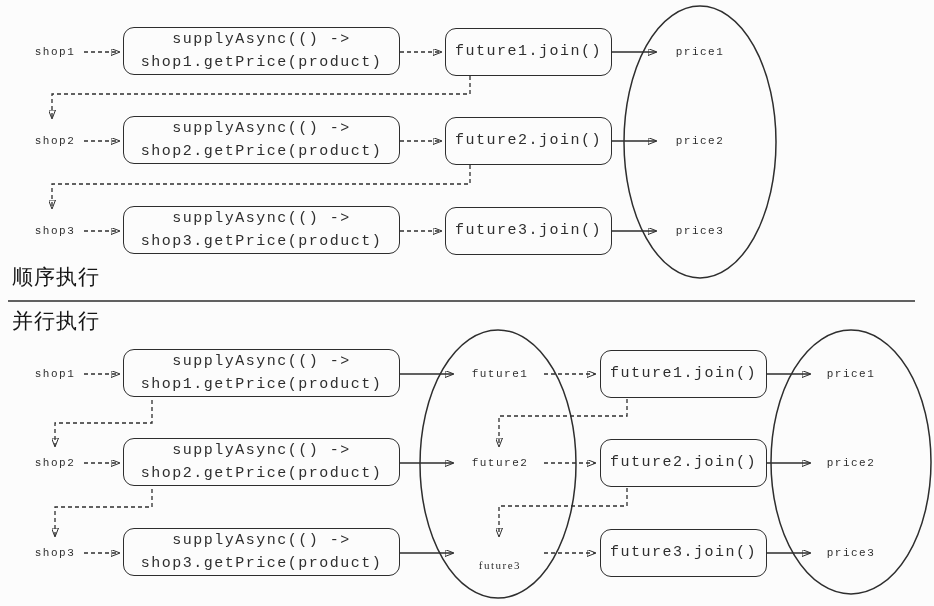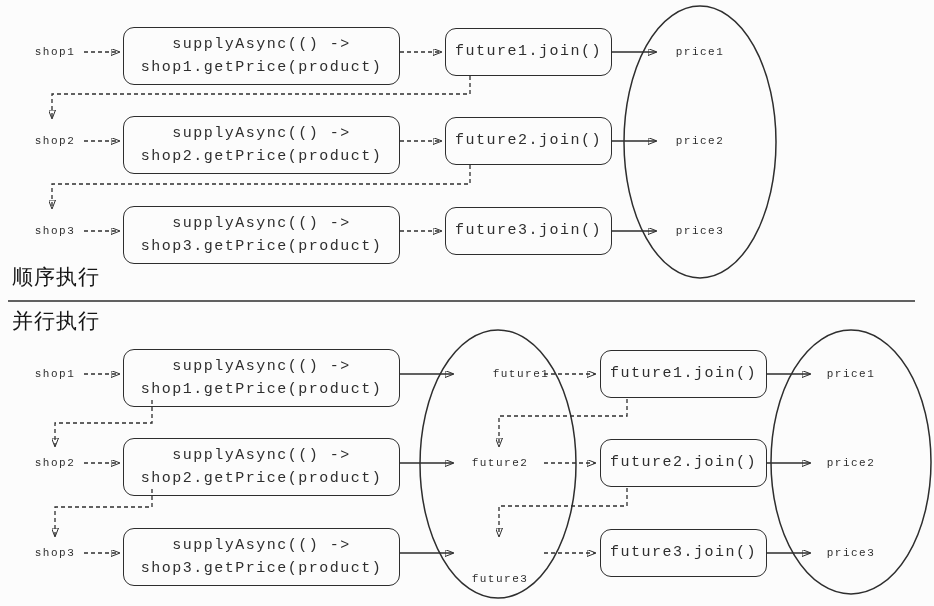--- a/index.html
+++ b/index.html
@@ -11,21 +11,21 @@
   .mono{
     position:absolute;color:#2e2e2e;font-size:11px;letter-spacing:1.5px;
     height:22px;line-height:22px;text-align:center;white-space:nowrap;
   }
   .box{
     position:absolute;border:1.6px solid #2e2e2e;border-radius:11px;
     background:transparent;display:flex;flex-direction:column;
     align-items:center;justify-content:center;color:#2e2e2e;
     font-size:15px;letter-spacing:1.5px;white-space:nowrap;box-sizing:border-box;
   }
-  .async-box{left:123px;width:277px;height:58px;line-height:23px;}
+  .async-box{left:123px;width:277px;height:48px;line-height:23px;}
   .join-box{width:167px;height:48px;line-height:20px;text-align:center;}
   .seq .join-box{left:445px;}
   .par .join-box{left:600px;}
   .cjk{
     position:absolute;left:12px;color:#161616;font-size:21px;height:26px;
     line-height:26px;font-family:"Liberation Serif","DejaVu Serif",serif;
     letter-spacing:1px;white-space:nowrap;
   }
   .watermark{
     position:absolute;top:581px;right:3px;color:rgba(185,185,185,0.8);
@@ -132,21 +132,21 @@
   </div>
 
   <div class="par">
     <div class="cjk" style="top:308px;">并行执行</div>
 
     <div class="mono" style="left:26px;top:363px;width:58px;">shop1</div>
     <div class="box async-box" style="top:349px;">
       <span>supplyAsync(() -&gt;</span>
       <span>shop1.getPrice(product)</span>
     </div>
-    <div class="mono" style="left:458px;top:363px;width:84px;margin-left:21px;">future1</div>
+    <div class="mono" style="left:458px;top:363px;width:84px;">future1</div>
     <div class="box join-box" style="top:350px;">
       <span>future1.join()</span>
     </div>
     <div class="mono" style="left:815px;top:363px;width:72px;">price1</div>
 
     <div class="mono" style="left:26px;top:452px;width:58px;">shop2</div>
     <div class="box async-box" style="top:438px;">
       <span>supplyAsync(() -&gt;</span>
       <span>shop2.getPrice(product)</span>
     </div>
@@ -154,20 +154,20 @@
     <div class="box join-box" style="top:439px;">
       <span>future2.join()</span>
     </div>
     <div class="mono" style="left:815px;top:452px;width:72px;">price2</div>
 
     <div class="mono" style="left:26px;top:542px;width:58px;">shop3</div>
     <div class="box async-box" style="top:528px;">
       <span>supplyAsync(() -&gt;</span>
       <span>shop3.getPrice(product)</span>
     </div>
-    <div class="mono" style="left:458px;top:568px;width:84px;">future3</div>
+    <div class="mono" style="left:458px;top:554px;width:84px;font-family:Liberation Serif, serif;">future3</div>
     <div class="box join-box" style="top:529px;">
       <span>future3.join()</span>
     </div>
     <div class="mono" style="left:815px;top:542px;width:72px;">price3</div>
   </div>
 
 </div>
 
 </body></html>

